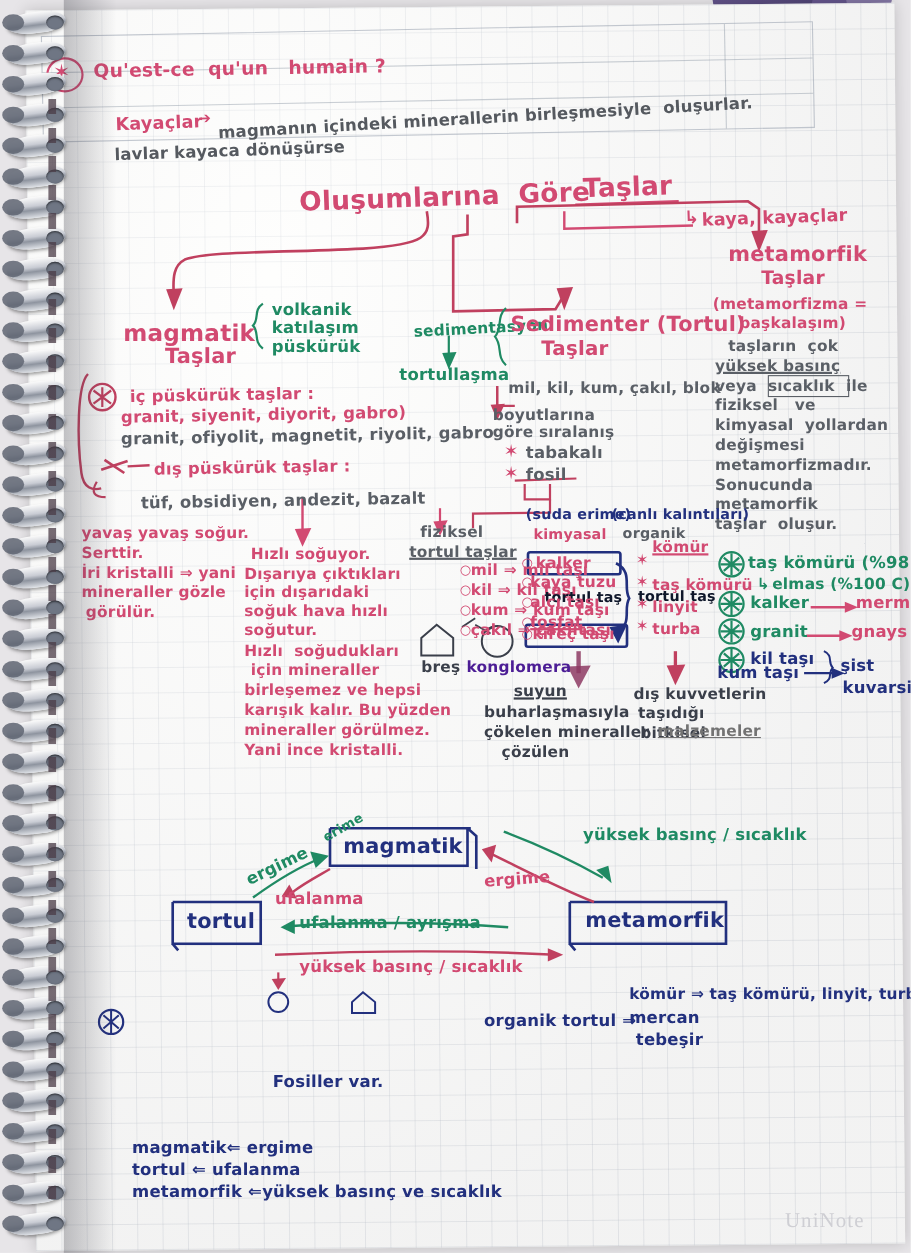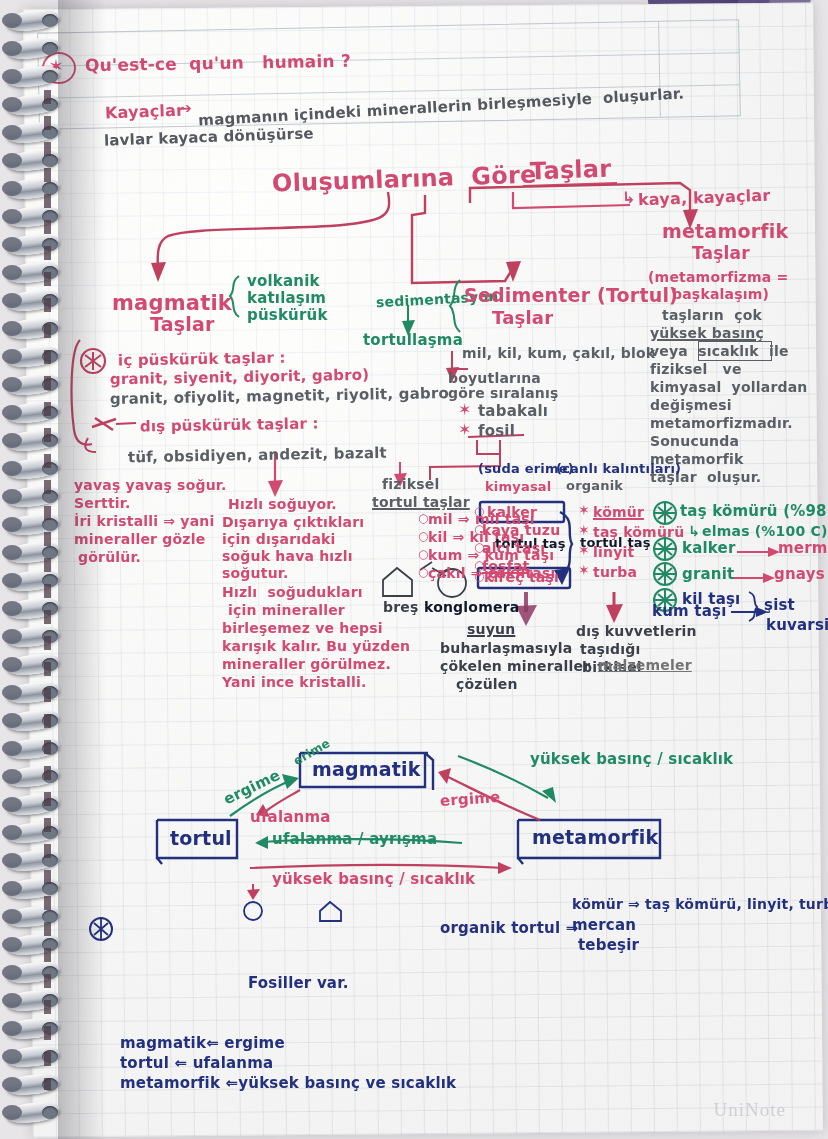--- a/index.html
+++ b/index.html
@@ -305,21 +305,21 @@
   <div class="ink hand u" style="left:372px;top:495px;font-size:14px;color:#5a5f66;">tortul taşlar</div>
   <div class="ink hand pink" style="left:428px;top:512px;font-size:14px;"><span>mil</span> ⇒ <span>mil taşı</span></div>
   <div class="ink hand pink" style="left:428px;top:530px;font-size:14px;"><span>kil</span> ⇒ <span>kil taşı</span></div>
   <div class="ink hand pink" style="left:428px;top:548px;font-size:14px;"><span>kum</span> ⇒ <span>kum taşı</span></div>
   <div class="ink hand pink" style="left:428px;top:566px;font-size:14px;"><span>çakıl</span> ⇒ <span>çakıltaşı</span></div>
   <div class="ink hand pink" style="left:418px;top:512px;font-size:12px;">○</div>
   <div class="ink hand pink" style="left:418px;top:530px;font-size:12px;">○</div>
   <div class="ink hand pink" style="left:418px;top:548px;font-size:12px;">○</div>
   <div class="ink hand pink" style="left:418px;top:566px;font-size:12px;">○</div>
   <div class="ink hand" style="left:383px;top:600px;font-size:14px;color:#3a3f4a;">breş</div>
-  <div class="ink hand" style="left:424px;top:600px;font-size:14px;color:#0f172a;">konglomera</div>
+  <div class="ink hand" style="left:424px;top:600px;font-size:14px;color:#4c1d95;">konglomera</div>
 
   <div class="ink hand dblue" style="left:478px;top:462px;font-size:13px;">(suda erime)</div>
   <div class="ink hand pink" style="left:485px;top:480px;font-size:13px;">kimyasal</div>
   <div class="ink hand purple" style="left:495px;top:495px;font-size:13px;">tortul taş</div>
   <div class="ink hand pink" style="left:487px;top:505px;font-size:14px;">kalker</div>
   <div class="ink hand pink" style="left:482px;top:523px;font-size:14px;">kaya tuzu</div>
   <div class="ink hand pink" style="left:482px;top:541px;font-size:14px;">alçı taşı</div>
   <div class="ink hand pink u" style="left:482px;top:559px;font-size:14px;">fosfat</div>
   <div class="ink hand pink" style="left:484px;top:570px;font-size:14px;">kireç taşı</div>
   <div class="ink hand pink" style="left:474px;top:505px;font-size:12px;">○</div>
@@ -329,21 +329,21 @@
   <div class="ink hand pink" style="left:474px;top:570px;font-size:12px;">○</div>
 
   <div class="ink hand u" style="left:467px;top:622px;font-size:14px;color:#3a3f4a;">suyun</div>
   <div class="ink hand" style="left:440px;top:641px;font-size:14px;color:#3a3f4a;">buharlaşmasıyla</div>
   <div class="ink hand" style="left:440px;top:659px;font-size:14px;color:#3a3f4a;">çökelen mineraller</div>
   <div class="ink hand" style="left:456px;top:677px;font-size:14px;color:#3a3f4a;">çözülen</div>
 
   <div class="ink hand dblue" style="left:556px;top:462px;font-size:13px;">(canlı kalıntıları)</div>
   <div class="ink hand" style="left:566px;top:479px;font-size:13px;color:#5a5f66;">organik</div>
   <div class="ink hand purple" style="left:580px;top:494px;font-size:13px;">tortul taş</div>
-  <div class="ink hand pink u" style="left:593px;top:505px;font-size:14px;">kömür</div>
+  <div class="ink hand pink u" style="left:593px;top:491px;font-size:14px;">kömür</div>
   <div class="ink hand pink" style="left:593px;top:525px;font-size:14px;">taş kömürü</div>
   <div class="ink hand pink" style="left:593px;top:545px;font-size:14px;">linyit</div>
   <div class="ink hand pink" style="left:593px;top:565px;font-size:14px;">turba</div>
   <div class="ink pink" style="left:578px;top:503px;font-size:14px;">✶</div>
   <div class="ink pink" style="left:578px;top:523px;font-size:14px;">✶</div>
   <div class="ink pink" style="left:578px;top:543px;font-size:14px;">✶</div>
   <div class="ink pink" style="left:578px;top:563px;font-size:14px;">✶</div>
 
   <div class="ink hand" style="left:576px;top:624px;font-size:14px;color:#3a3f4a;">dış kuvvetlerin</div>
   <div class="ink hand" style="left:580px;top:642px;font-size:14px;color:#3a3f4a;">taşıdığı</div>

